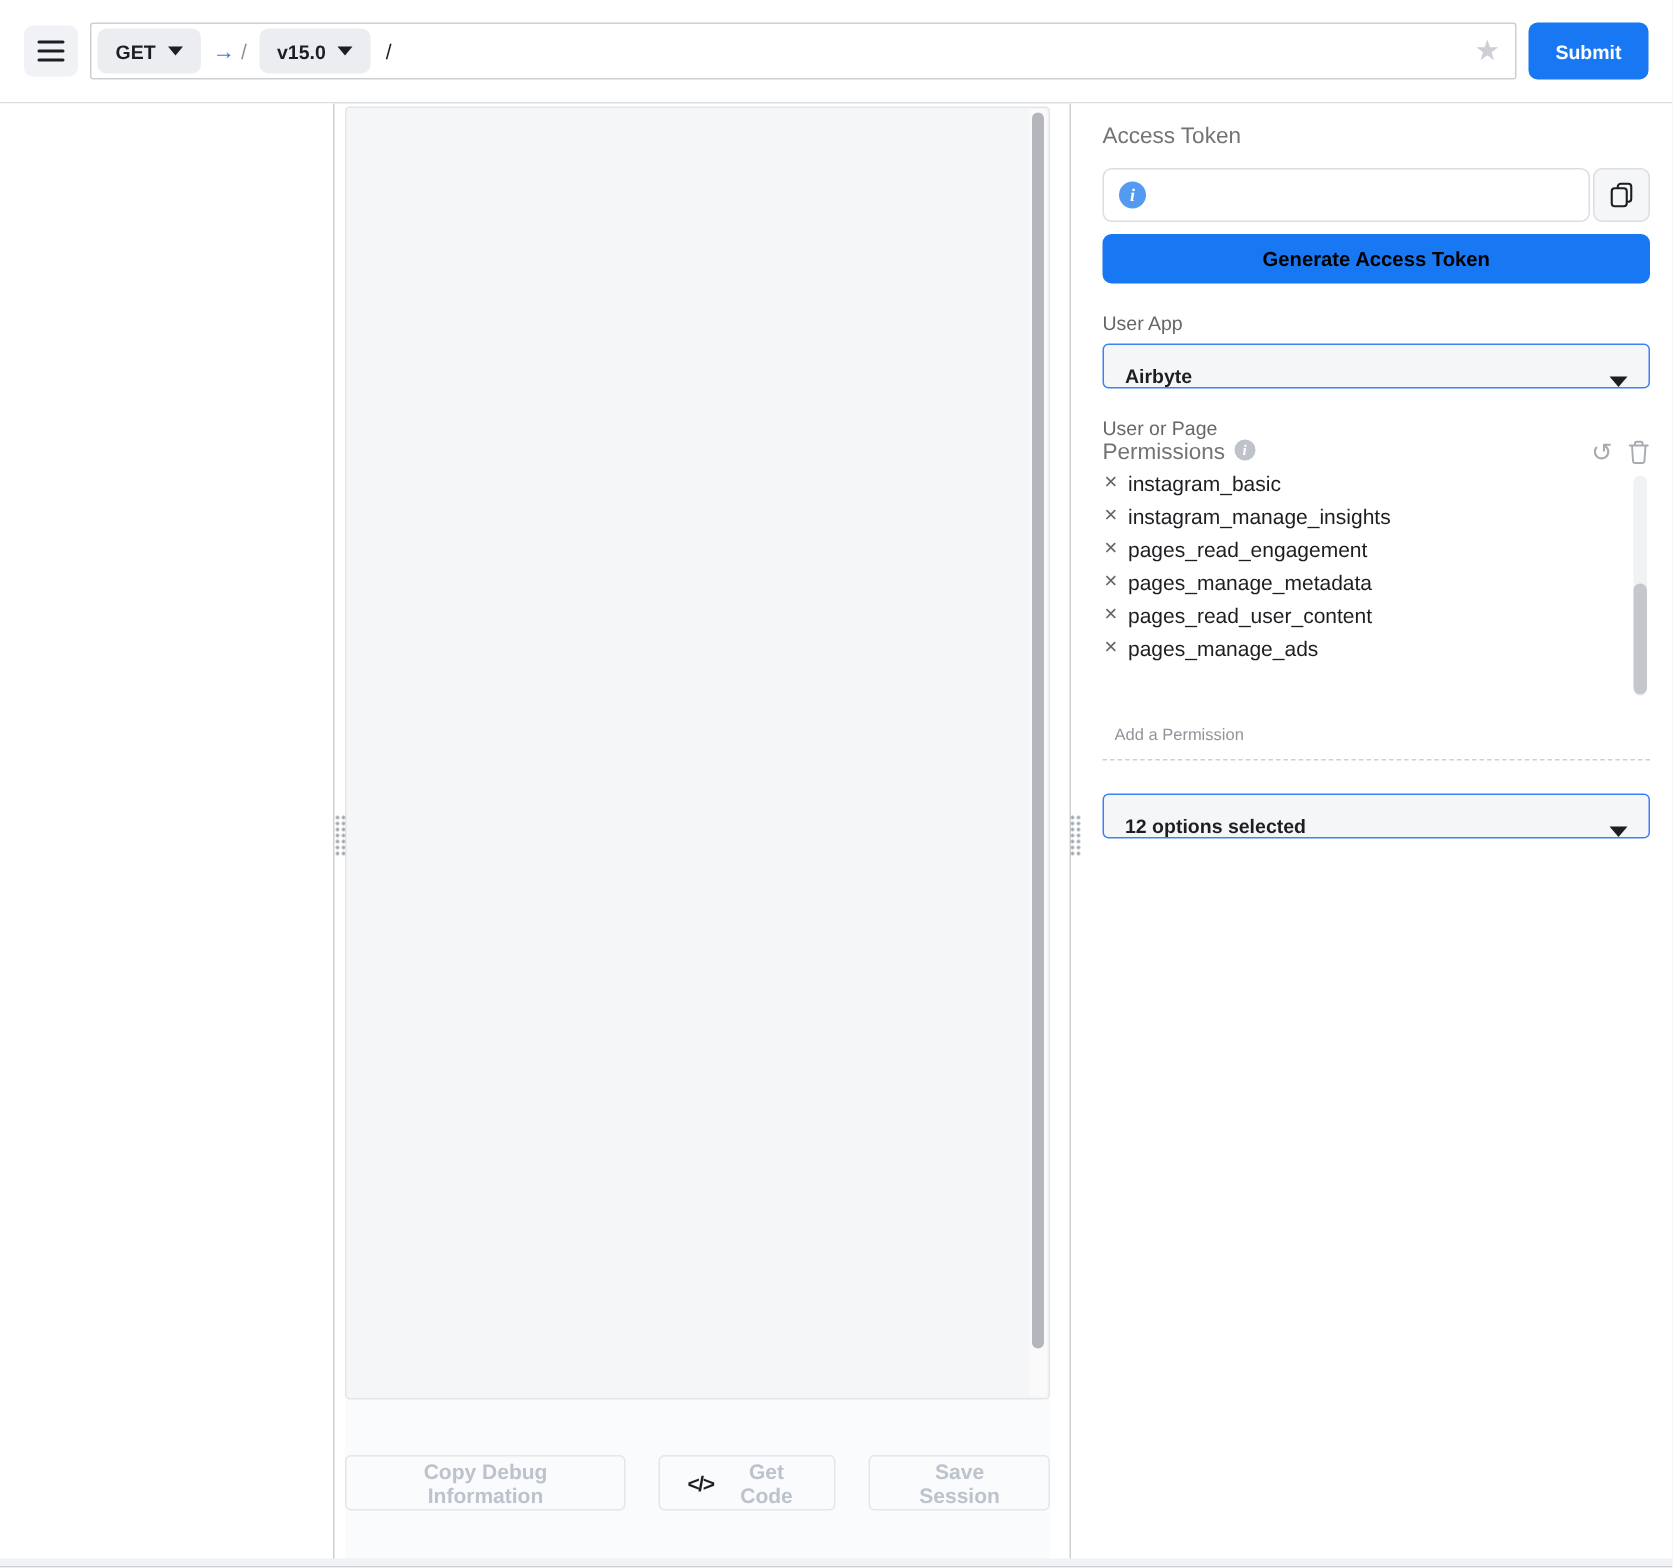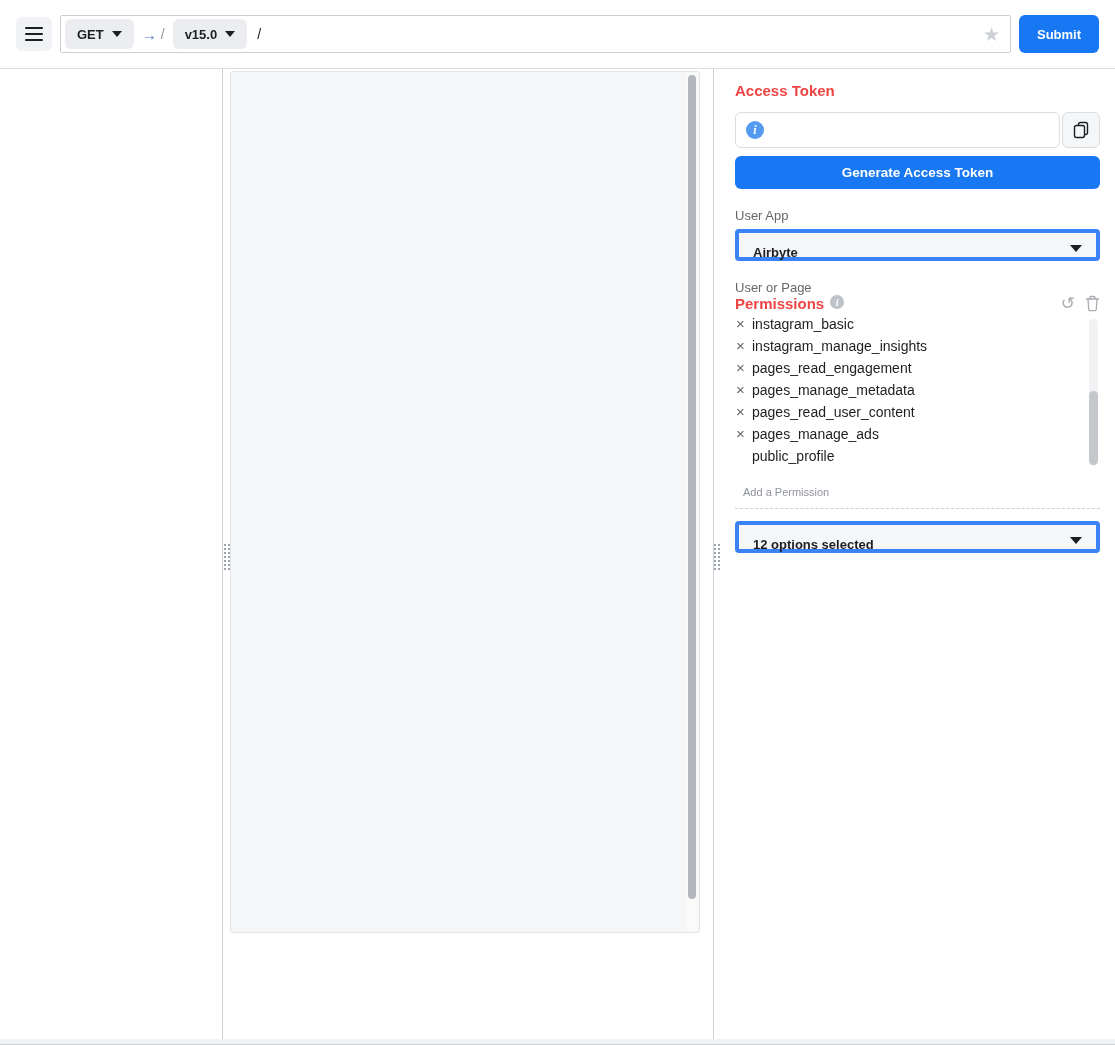--- a/index.html
+++ b/index.html
@@ -36,46 +36,46 @@
   .editor-scroll-thumb { position:absolute; top:2px; right:2px; width:8px; height:96%; background:#b3b6ba; border-radius:4px; }
   .mid-footer { flex:1; background:#fafbfc; display:flex; align-items:center; justify-content:center; gap:22px; }
   .footer-btn { height:37px; background:transparent; border:1px solid #e4e6eb; border-radius:4px; color:#bcc3cc; font-size:14px; font-weight:700; padding:0 18px; cursor:pointer; display:inline-flex; align-items:center; gap:8px; }
   .code-glyph { color:#1c1e21; font-weight:700; font-size:14px; letter-spacing:-1px; }
 
   .resize-handle { position:absolute; top:50%; margin-top:-14px; width:8px; height:28px; background-image:radial-gradient(circle,#9ca3ab 1px,transparent 1.2px); background-size:4px 4px; cursor:col-resize; }
   .handle-left { left:223px; }
   .handle-right { left:713px; }
 
   .right-pane { flex:1; border-left:1px solid #ccd0d5; background:#fff; padding:13px 15px 0 21px; min-width:0; }
-  .section-heading { font-size:15px; font-weight:700; color:#ef4444; }
+  .section-heading { font-size:15px; font-weight:400; color:#737373; }
   .token-row { display:flex; margin-top:13px; gap:2px; }
   .token-input { flex:1; height:36px; border:1px solid #dadde1; border-radius:6px; display:flex; align-items:center; padding:0 10px; background:#fff; }
   .info-icon-blue { width:18px; height:18px; border-radius:50%; background:#549af0; color:#fff; font-size:12px; font-weight:700; font-family:"Liberation Serif","DejaVu Serif",serif; font-style:italic; display:inline-flex; align-items:center; justify-content:center; flex:0 0 auto; }
   .copy-btn { width:38px; height:36px; border:1px solid #dadde1; border-radius:6px; background:#f5f6f7; display:flex; align-items:center; justify-content:center; cursor:pointer; }
-  .generate-btn { margin-top:8px; width:100%; height:33px; background:#1877f2; border:none; border-radius:6px; color:#ffffff; font-size:13.5px; font-weight:700; cursor:pointer; }
+  .generate-btn { margin-top:8px; width:100%; height:33px; background:#1877f2; border:none; border-radius:6px; color:#000000; font-size:13.5px; font-weight:700; cursor:pointer; }
   .field-label { margin-top:19px; font-size:13px; color:#65676b; }
-  .select-box { margin-top:6px; height:30px; background:#f5f6f7; border:4px solid #3b82f6; border-radius:4px; display:flex; align-items:flex-start; justify-content:space-between; padding:12px 14px; font-size:13px; font-weight:700; color:#1c1e21; cursor:pointer; }
+  .select-box { margin-top:6px; height:30px; background:#f5f6f7; border:1px solid #3b82f6; border-radius:4px; display:flex; align-items:flex-end; justify-content:space-between; padding:0 14px; font-size:13px; font-weight:700; color:#1c1e21; cursor:pointer; }
   .select-box .caret { border-top-width:7px; border-left-width:6px; border-right-width:6px; }
 
   .perm-header { display:flex; align-items:flex-start; }
   .info-icon-gray { width:14px; height:14px; margin-left:6px; border-radius:50%; background:#bec3c9; color:#fff; font-size:10px; font-weight:700; font-family:"Liberation Serif","DejaVu Serif",serif; font-style:italic; display:inline-flex; align-items:center; justify-content:center; }
   .perm-tools { margin-left:auto; display:flex; align-items:center; gap:10px; }
   .undo-icon { color:#a8abaf; font-size:17px; line-height:1; cursor:pointer; }
   .trash-icon { cursor:pointer; display:inline-flex; }
 
   .perm-list-wrap { margin-top:5px; height:151px; position:relative; overflow:hidden; padding-right:14px; }
   .perm-list { margin-top:-4px; }
   .perm-item { font-size:14px; color:#1c1e21; line-height:22px; display:flex; align-items:center; gap:6px; }
   .perm-x { color:#65676b; font-size:15px; cursor:pointer; width:11px; text-align:center; }
   .perm-scroll-track { position:absolute; right:2px; top:2px; bottom:2px; width:9px; background:#f1f2f4; border-radius:5px; }
   .perm-scroll-thumb { position:absolute; right:0; top:49%; width:9px; height:50%; background:#c4c7cb; border-radius:5px; }
 
   .add-perm-input { margin-top:14px; width:100%; border:none; border-bottom:1px dashed #ccd0d5; padding:4px 8px 10px 8px; font-size:11px; color:#1c1e21; outline:none; background:transparent; font-family:inherit; }
   .add-perm-input::placeholder { color:#90949c; }
-  .options-select { margin-top:12px;gap:32px; }
+  .options-select { margin-top:22px;gap:32px; }
 </style>
 </head>
 <body>
 
 <div class="app">
 
 
   <div class="toolbar">
     <button class="hamburger-btn">
       <span></span>
@@ -103,20 +103,32 @@
 
   <div class="main">
 
     <div class="left-pane"></div>
 
     <div class="mid-pane">
       <div class="editor-panel">
         <div class="editor-scroll-track">
           <div class="editor-scroll-thumb"></div>
         </div>
+      </div>
+      <div class="mid-footer">
+        <button class="footer-btn">
+          <span>Copy Debug Information</span>
+        </button>
+        <button class="footer-btn">
+          <span class="code-glyph">&lt;/&gt;</span>
+          <span>Get Code</span>
+        </button>
+        <button class="footer-btn">
+          <span>Save Session</span>
+        </button>
       </div>
     </div>
 
     <div class="resize-handle handle-left"></div>
 
     <div class="right-pane">
       <div class="section-heading">Access Token</div>
 
       <div class="token-row">
         <div class="token-input">
@@ -174,24 +186,20 @@
             <span class="perm-label">pages_manage_metadata</span>
           </div>
             <div class="perm-item" style="">
             <span class="perm-x" style="visibility: visible;">×</span>
             <span class="perm-label">pages_read_user_content</span>
           </div>
             <div class="perm-item" style="">
             <span class="perm-x" style="visibility: visible;">×</span>
             <span class="perm-label">pages_manage_ads</span>
           </div>
-            <div class="perm-item" style="">
-            <span class="perm-x" style="visibility: hidden;"></span>
-            <span class="perm-label">public_profile</span>
-          </div>
           </div>
         <div class="perm-scroll-track">
           <div class="perm-scroll-thumb"></div>
         </div>
       </div>
 
       <input class="add-perm-input" placeholder="Add a Permission" style="">
 
       <div class="select-box options-select">
         <span>12 options selected</span>

